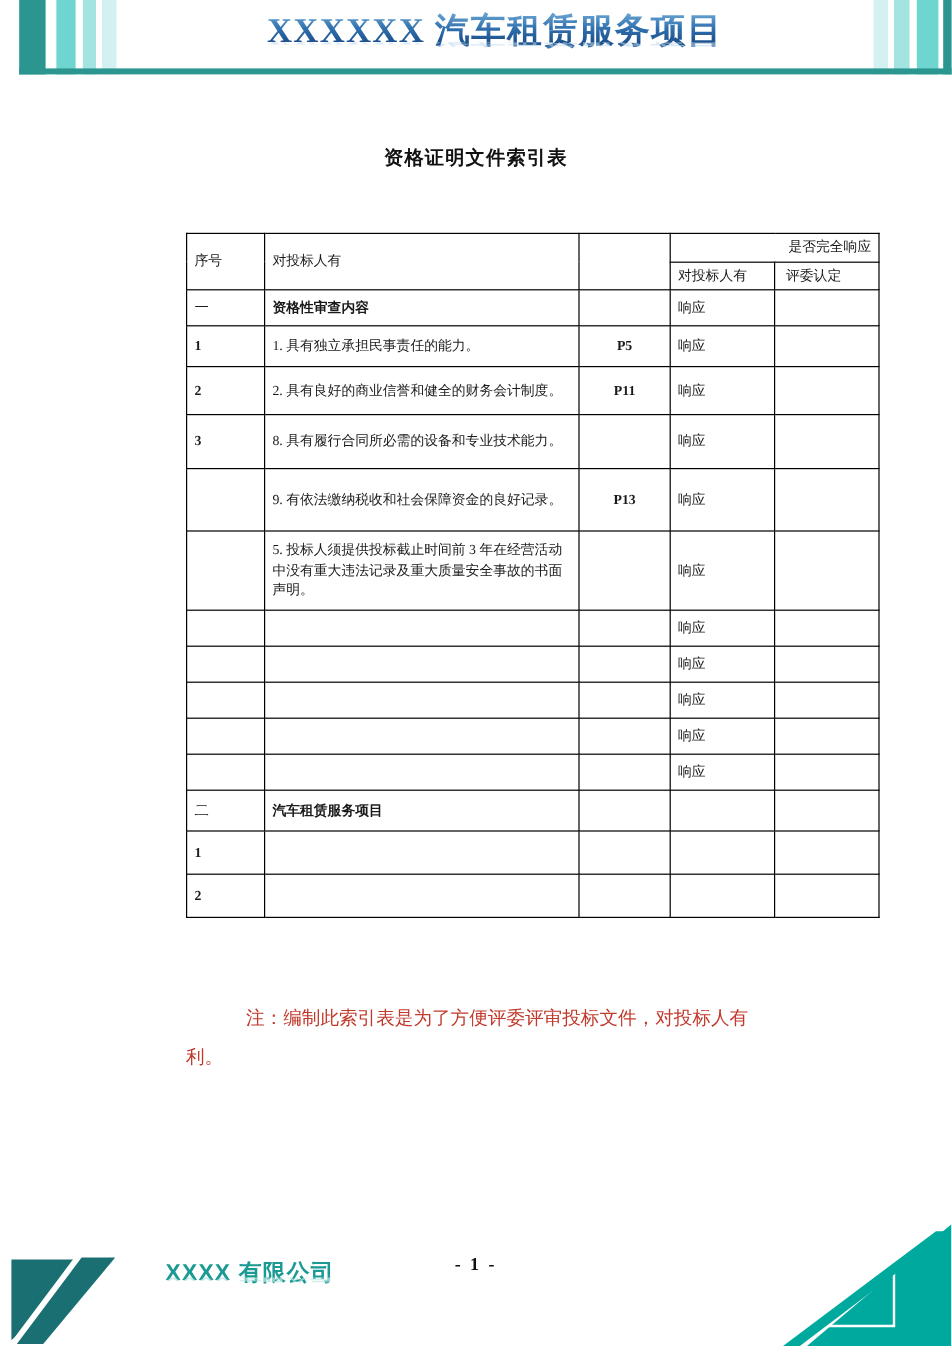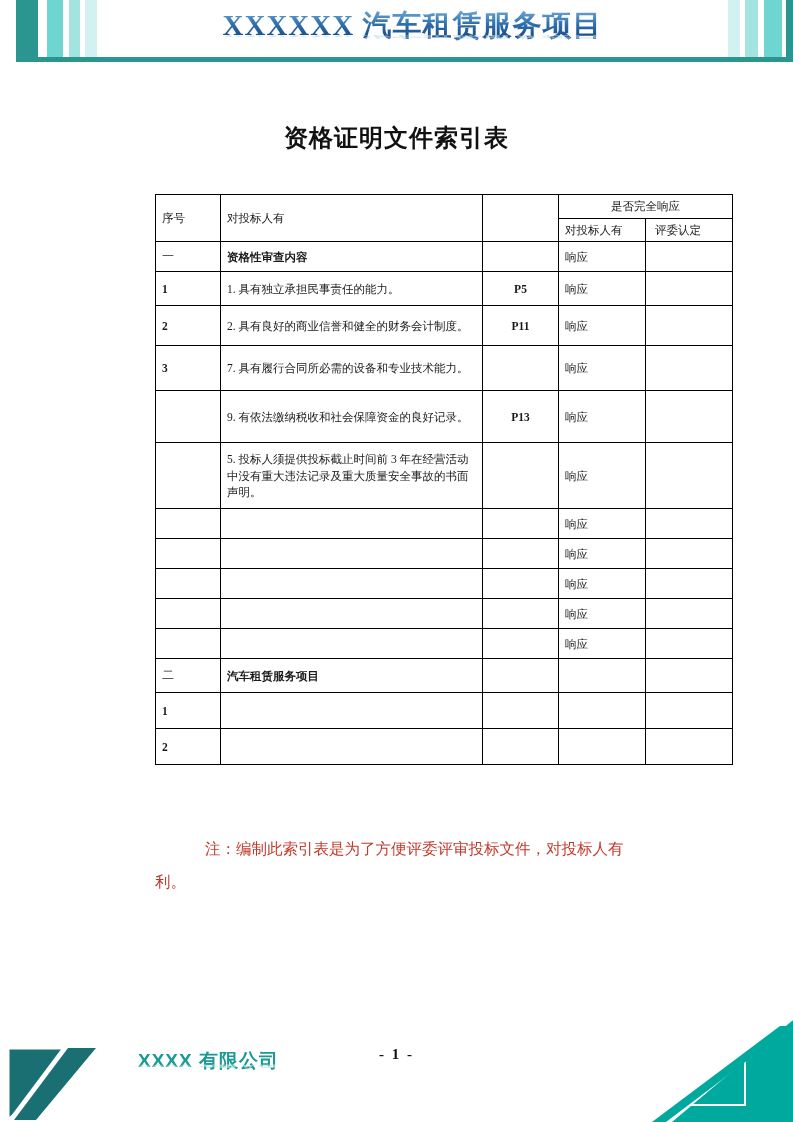--- a/index.html
+++ b/index.html
@@ -69,21 +69,21 @@
   }
 
   
   .doc-title {
     position: absolute;
     left: 0;
     top: 122px;
     width: 793px;
     text-align: center;
     font-family: "Liberation Serif", "DejaVu Serif", serif;
-    font-size: 24px;
+    font-size: 16px;
     font-weight: bold;
     color: #111111;
     letter-spacing: 1px;
   }
 
   
   .index-table {
     position: absolute;
     left: 155px;
     top: 194px;
@@ -100,21 +100,21 @@
     line-height: 1.45;
     font-family: "Liberation Serif", "DejaVu Serif", serif;
   }
   .col-no    { width: 65px;  text-align: left; padding-left: 10px; }
   .col-item  { width: 262px; text-align: left; padding-left: 9px; }
   .col-page  { width: 76px;  text-align: center; }
   .col-resp  { width: 95px;  text-align: left; padding-left: 9px; }
   .col-judge { width: 80px; }
 
   .hdr-cell { vertical-align: middle; }
-  .hdr-merge { text-align: center; padding-left: 9px; vertical-align: middle; }
+  .hdr-merge { text-align: right; padding-left: 9px; vertical-align: middle; }
   .bold-cell { font-weight: bold; }
   .page-ref {
     font-family: "Liberation Sans", sans-serif;
     font-size: 13.5px;
     font-weight: bold;
     color: #000;
   }
   .num-cell { font-family: "Liberation Sans", sans-serif; font-size: 11px; font-weight: bold; }
 
   
@@ -230,21 +230,21 @@
       </tr>
       <tr style="height: 40px;">
         <td class="col-no num-cell">2</td>
         <td class="col-item">2. 具有良好的商业信誉和健全的财务会计制度。</td>
         <td class="col-page page-ref">P11</td>
         <td class="col-resp">响应</td>
         <td class="col-judge"></td>
       </tr>
       <tr style="height: 45px;">
         <td class="col-no num-cell">3</td>
-        <td class="col-item">7. 具有履行合同所必需的设备和专业技术能力。</td>
+        <td class="col-item">8. 具有履行合同所必需的设备和专业技术能力。</td>
         <td class="col-page"></td>
         <td class="col-resp">响应</td>
         <td class="col-judge"></td>
       </tr>
       <tr style="height: 52px;">
         <td class="col-no num-cell"></td>
         <td class="col-item">9. 有依法缴纳税收和社会保障资金的良好记录。</td>
         <td class="col-page page-ref">P13</td>
         <td class="col-resp">响应</td>
         <td class="col-judge"></td>

